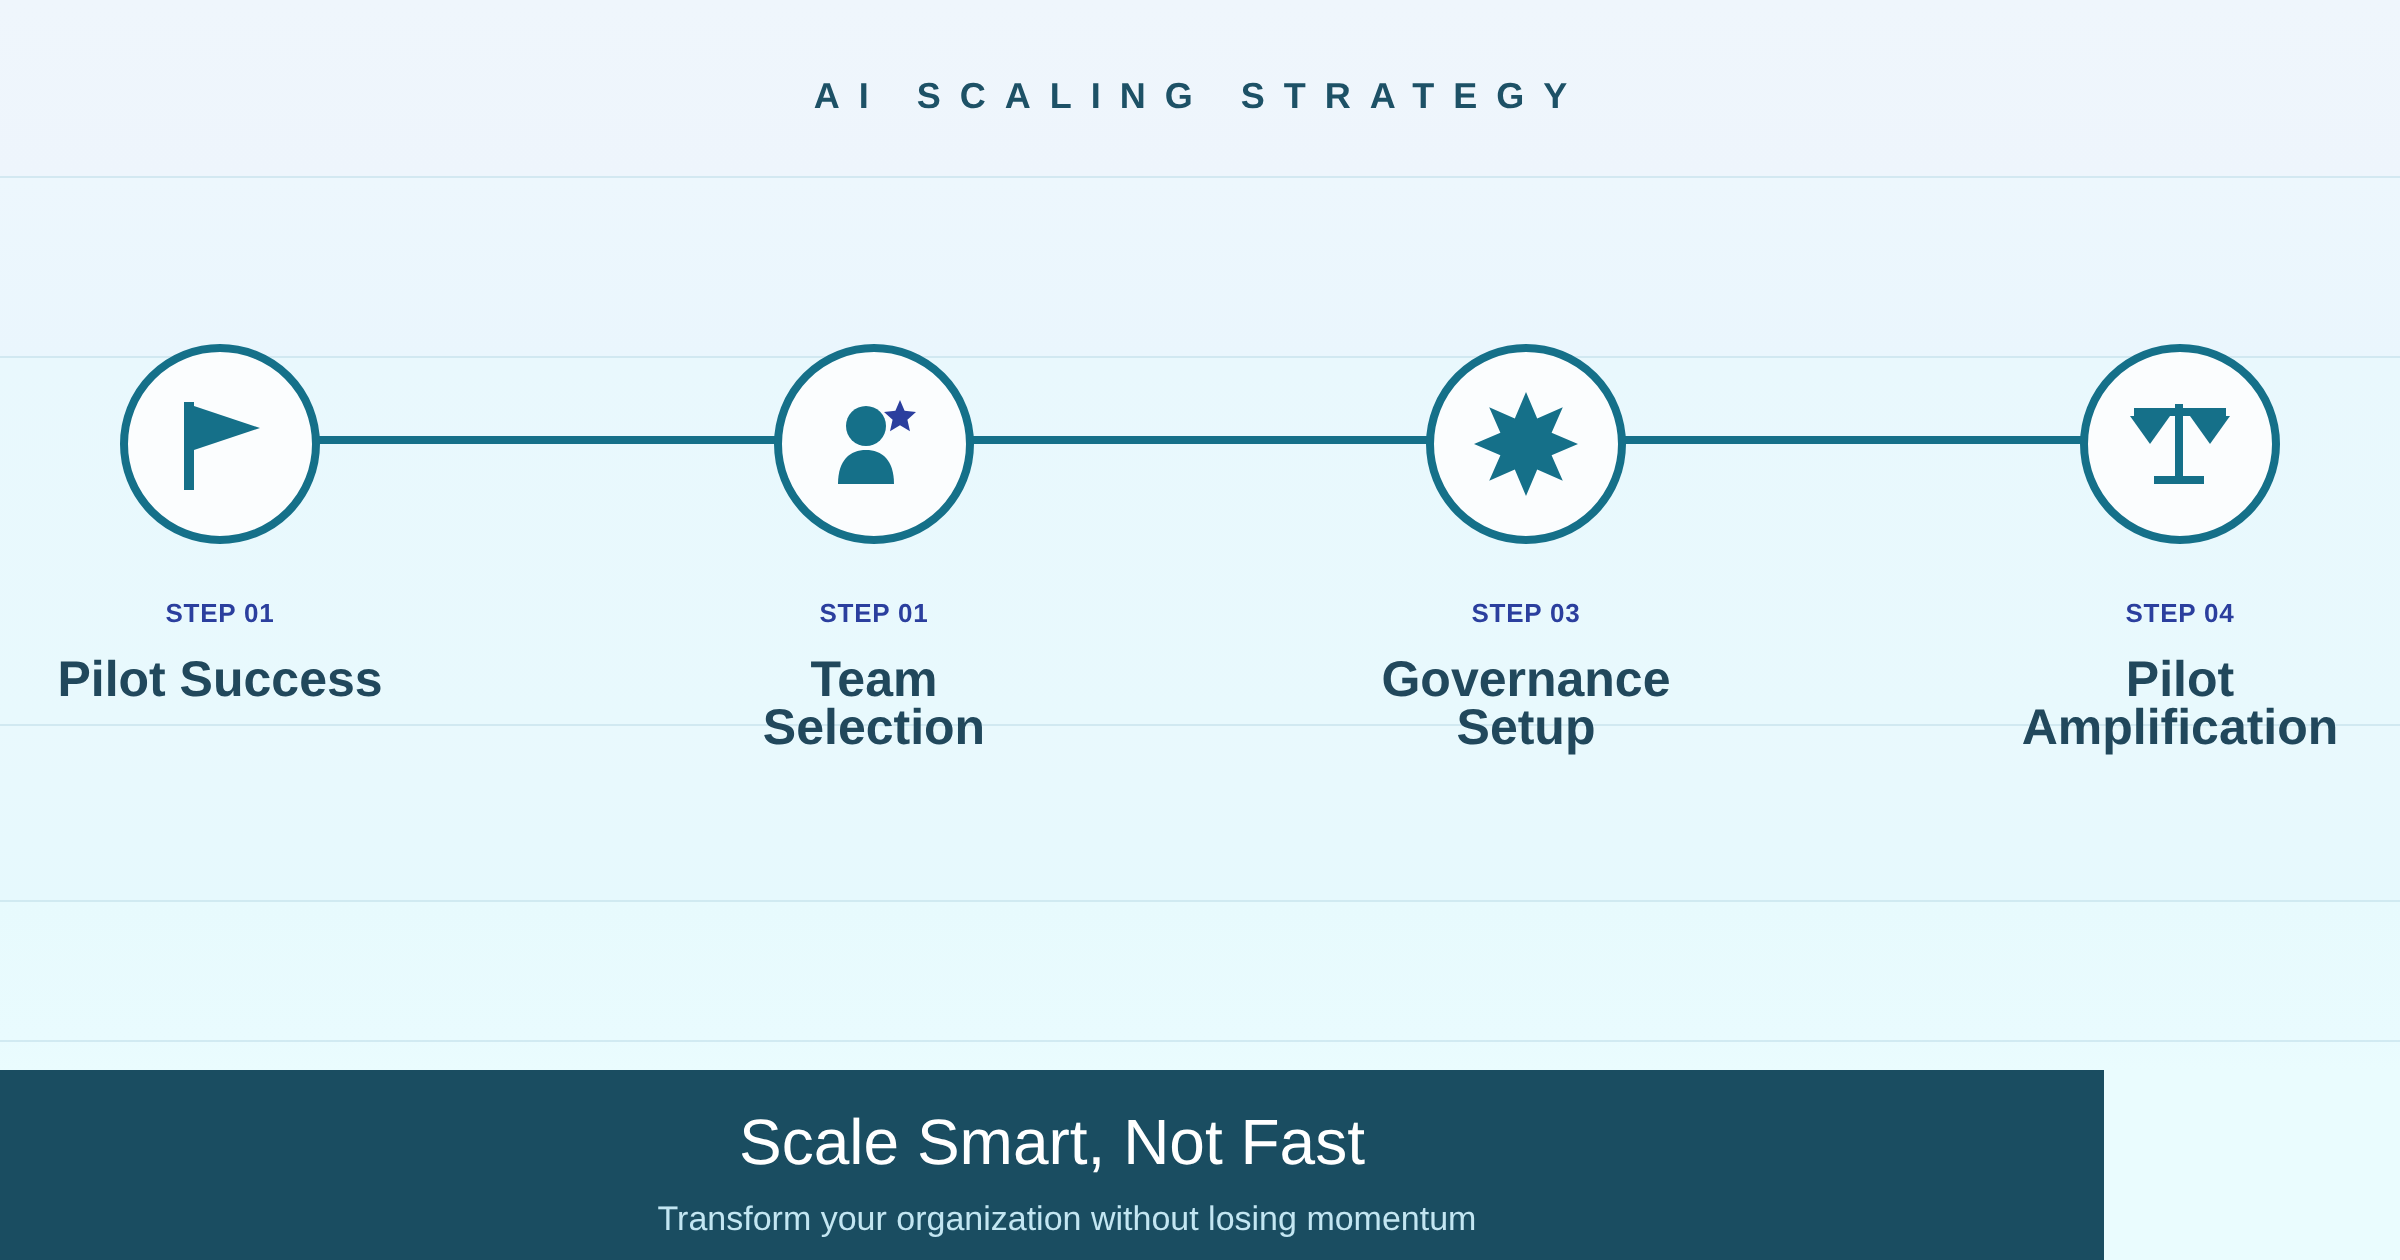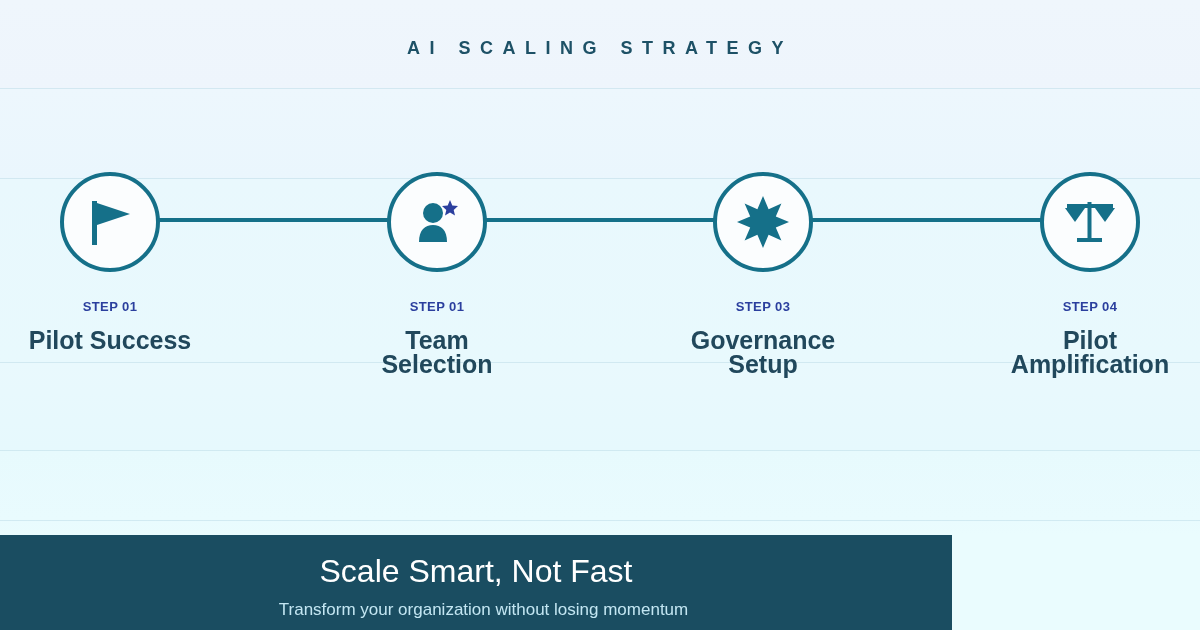--- a/index.html
+++ b/index.html
@@ -124,21 +124,21 @@
     line-height: 24px;
     color: #21485c;
     padding: 0 28px;
   }
 
   
   .footer {
     position: absolute;
     left: 0;
     top: 535px;
-    width: 952px;
+    width: 1052px;
     height: 95px;
     background: #1a4d61;
     text-align: center;
   }
   .footer-title {
     margin-top: 17px;
     font-size: 32px;
     color: #ffffff;
     line-height: 38px;
   }

